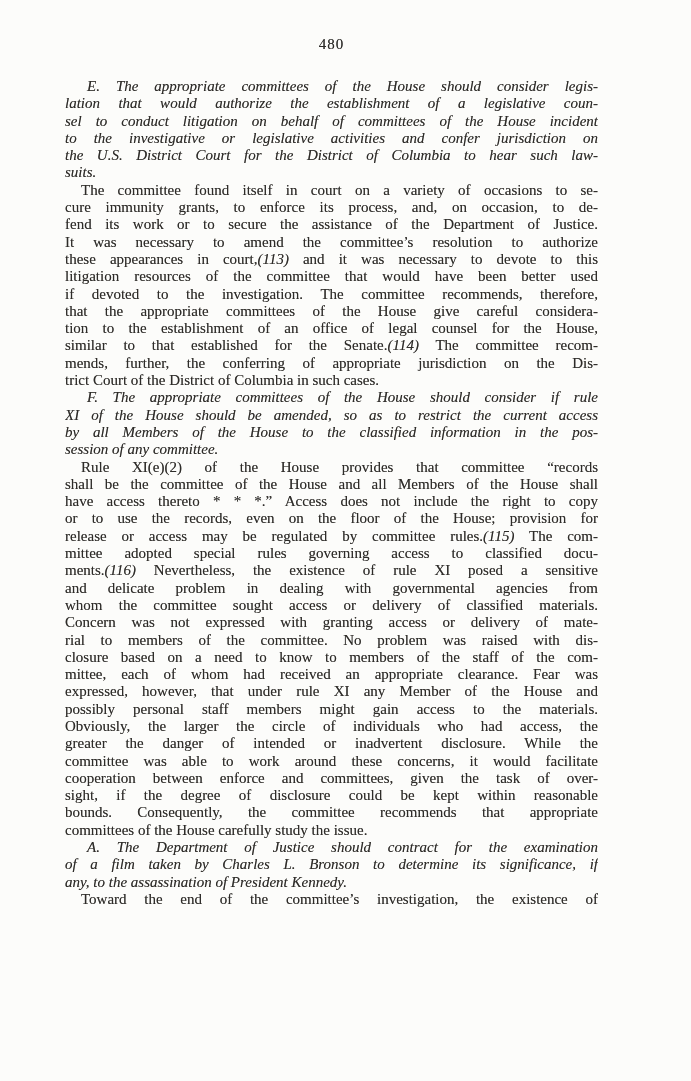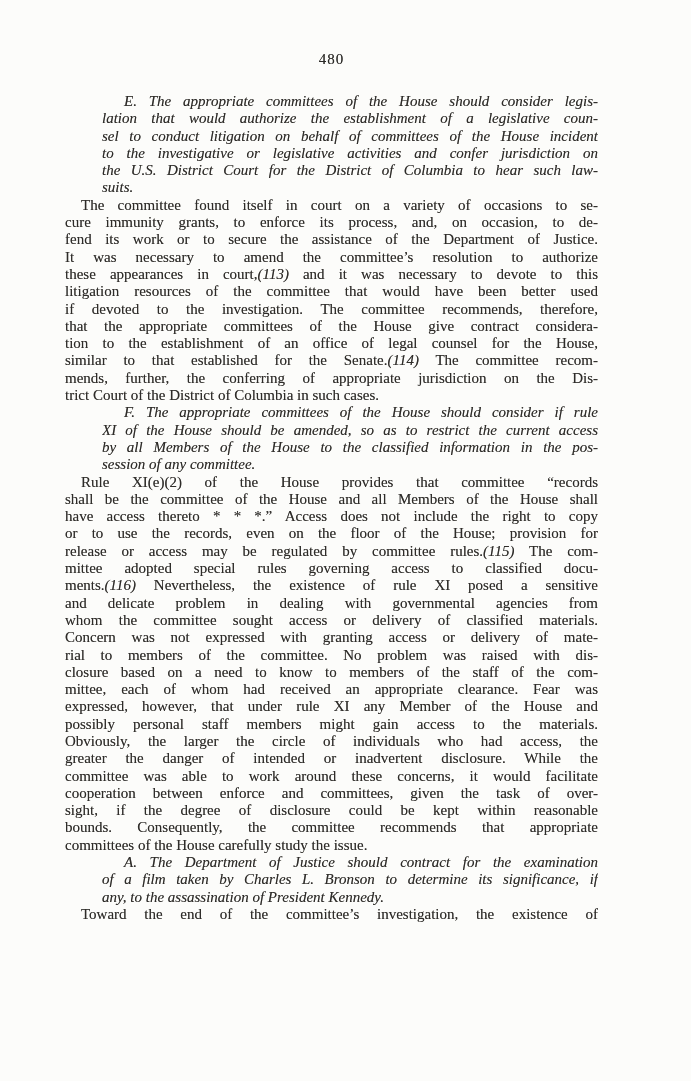--- a/index.html
+++ b/index.html
@@ -12,38 +12,38 @@
     width: 691px;
     height: 1081px;
     background: #fcfcfa;
     overflow: hidden;
     font-family: "Liberation Serif", "DejaVu Serif", serif;
     color: #2e2c29;
   }
   .content {
     position: absolute;
     left: 65px;
-    top: 51px;
+    top: 36px;
     width: 533px;
   }
   .pageno {
     text-align: center;
     font-size: 15px;
     letter-spacing: 1px;
     margin-bottom: 25px;
     color: #2b2a27;
     text-shadow: 0 0 0.4px rgba(46,44,41,0.55);
   }
   .para {
     font-size: 15px;
     line-height: 17.3px;
     margin: 0;
     text-shadow: 0 0 0.4px rgba(46,44,41,0.5);
   }
-  .para.italic { font-style: italic; margin-left: 37px; }
+  .para.italic { font-style: italic; }
   .line {
     display: block;
     height: 17.3px;
     overflow: hidden;
     text-align: justify;
     text-align-last: justify;
   }
   .line.first { text-indent: 16px; }
   .para.italic .line.first { text-indent: 22px; }
   .line.last { text-align-last: left; }
@@ -75,21 +75,21 @@
           <div class="line last">suits.</div>
         </div>
         <div class="para roman">
           <div class="line first">The committee found itself in court on a variety of occasions to se-</div>
           <div class="line">cure immunity grants, to enforce its process, and, on occasion, to de-</div>
           <div class="line">fend its work or to secure the assistance of the Department of Justice.</div>
           <div class="line">It was necessary to amend the committee’s resolution to authorize</div>
           <div class="line">these appearances in court,<i class="fn">(113)</i> and it was necessary to devote to this</div>
           <div class="line">litigation resources of the committee that would have been better used</div>
           <div class="line">if devoted to the investigation. The committee recommends, therefore,</div>
-          <div class="line">that the appropriate committees of the House give contract considera-</div>
+          <div class="line">that the appropriate committees of the House give careful considera-</div>
           <div class="line">tion to the establishment of an office of legal counsel for the House,</div>
           <div class="line">similar to that established for the Senate.<i class="fn">(114)</i> The committee recom-</div>
           <div class="line">mends, further, the conferring of appropriate jurisdiction on the Dis-</div>
           <div class="line last">trict Court of the District of Columbia in such cases.</div>
         </div>
         <div class="para italic">
           <div class="line first">F. The appropriate committees of the House should consider if rule</div>
           <div class="line">XI of the House should be amended, so as to restrict the current access</div>
           <div class="line">by all Members of the House to the classified information in the pos-</div>
           <div class="line last">session of any committee.</div>

